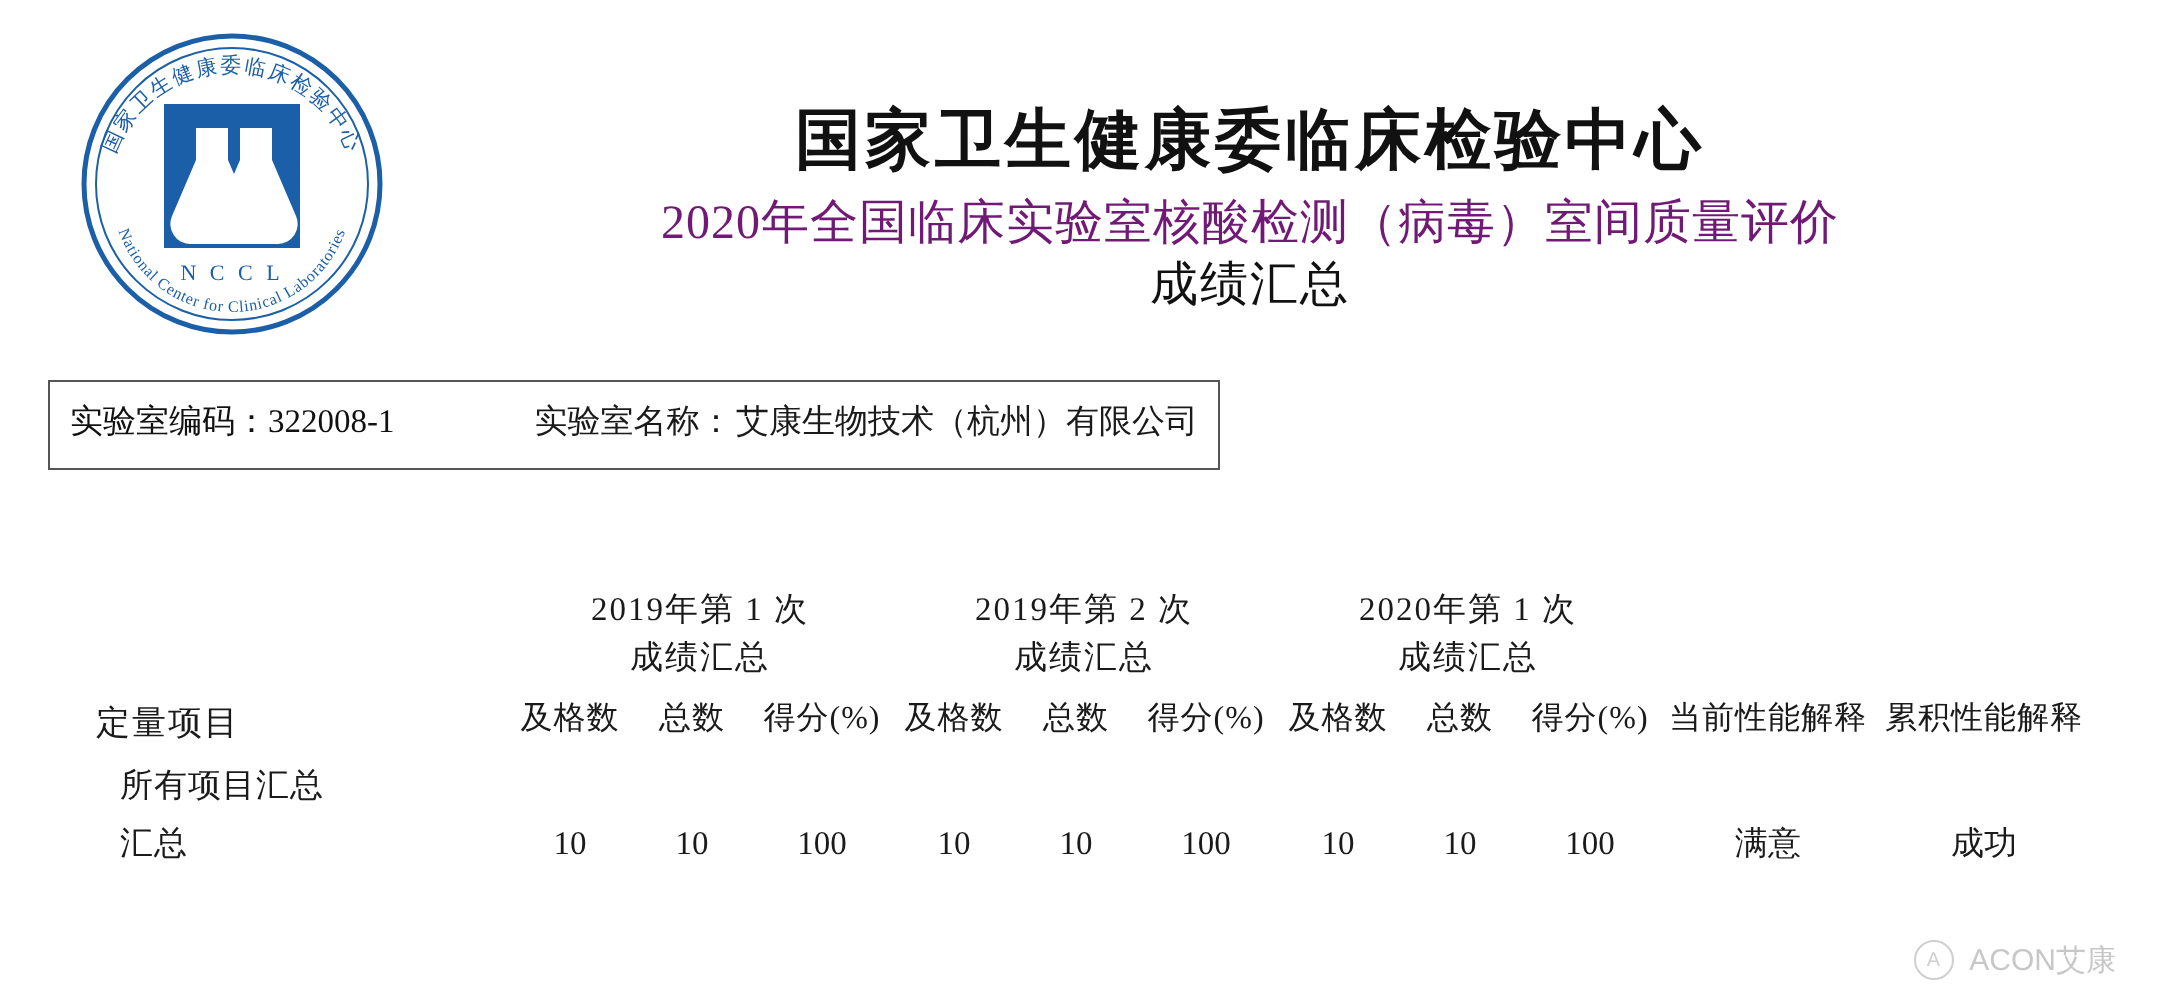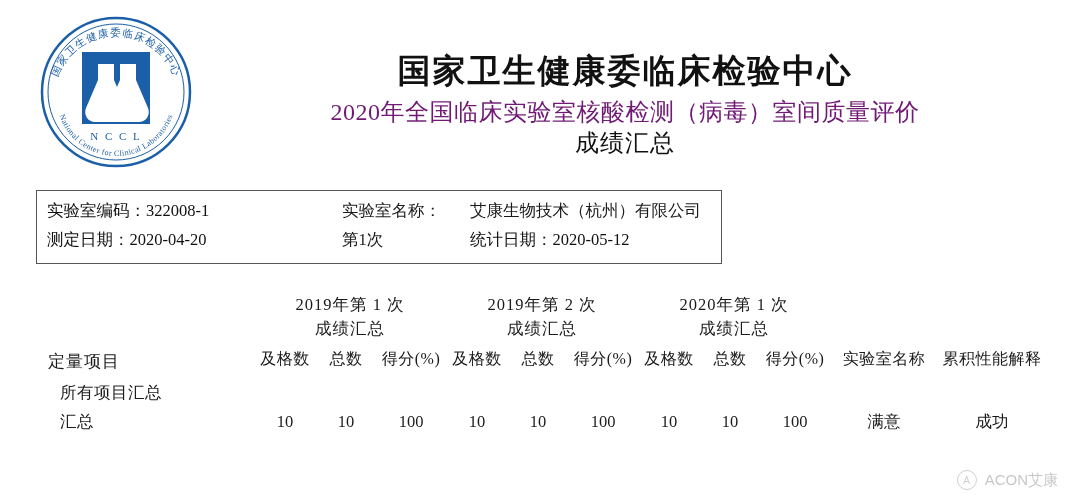--- a/index.html
+++ b/index.html
@@ -54,23 +54,23 @@
   .sub-title2 {
     font-size: 24px;
     color: #111;
     line-height: 1.3;
     letter-spacing: 1px;
   }
 
   
   .info-box {
     position: absolute;
-    left: 36px;
+    left: 24px;
     top: 190px;
-    width: 686px;
+    width: 586px;
     border: 1px solid #555;
     box-sizing: border-box;
     padding: 6px 10px 8px 10px;
     font-size: 16.5px;
     line-height: 1.75;
   }
   .info-row {
     display: flex;
     white-space: nowrap;
   }
@@ -200,29 +200,20 @@
   </div>
 </div>
 
 <div class="info-box">
   <div class="info-row">
     <span class="ib-c1">
       <span class="info-label">实验室编码：</span><span class="info-value">322008-1</span>
     </span>
     <span class="ib-c2">实验室名称：</span>
     <span class="ib-c3">艾康生物技术（杭州）有限公司</span>
-  </div>
-  <div class="info-row">
-    <span class="ib-c1">
-      <span class="info-label">测定日期：</span><span class="info-value">2020-04-20</span>
-    </span>
-    <span class="ib-c2">第1次</span>
-    <span class="ib-c3">
-      <span class="info-label">统计日期：</span><span class="info-value">2020-05-12</span>
-    </span>
   </div>
 </div>
 
 <div class="table-wrap">
   <table class="results">
     <colgroup>
       <col style="width:218px">
       <col style="width:62px">
         <col style="width:60px">
         <col style="width:70px">
@@ -258,21 +249,21 @@
         <td class="item-head">定量项目</td>
         <td class="col-head">及格数</td>
         <td class="col-head">总数</td>
         <td class="col-head">得分(%)</td>
         <td class="col-head">及格数</td>
         <td class="col-head">总数</td>
         <td class="col-head">得分(%)</td>
         <td class="col-head">及格数</td>
         <td class="col-head">总数</td>
         <td class="col-head">得分(%)</td>
-        <td class="col-head">实验室名称</td>
+        <td class="col-head">当前性能解释</td>
         <td class="col-head">累积性能解释</td>
       </tr>
 
 
 
       <tr class="summary-row">
         <td class="item-cell summary-label">所有项目汇总</td>
         <td colspan="11"></td>
       </tr>
 

